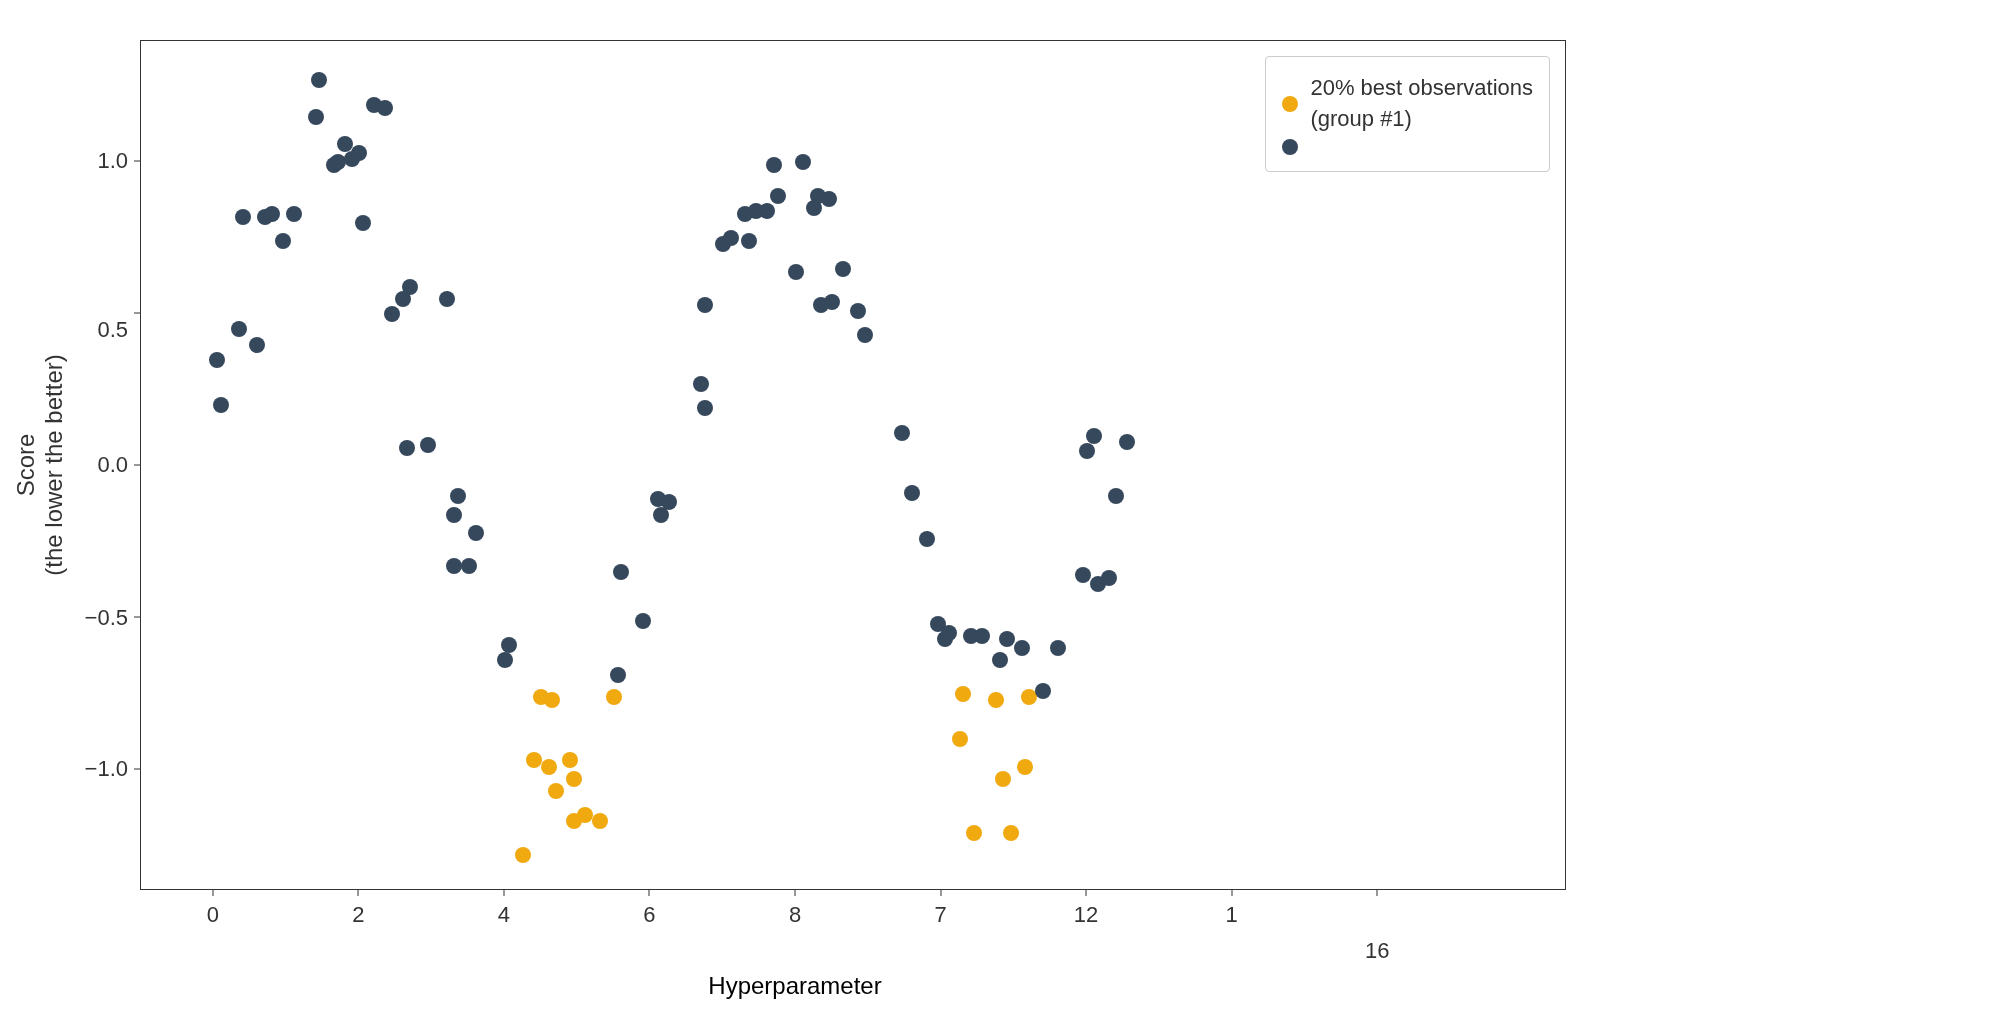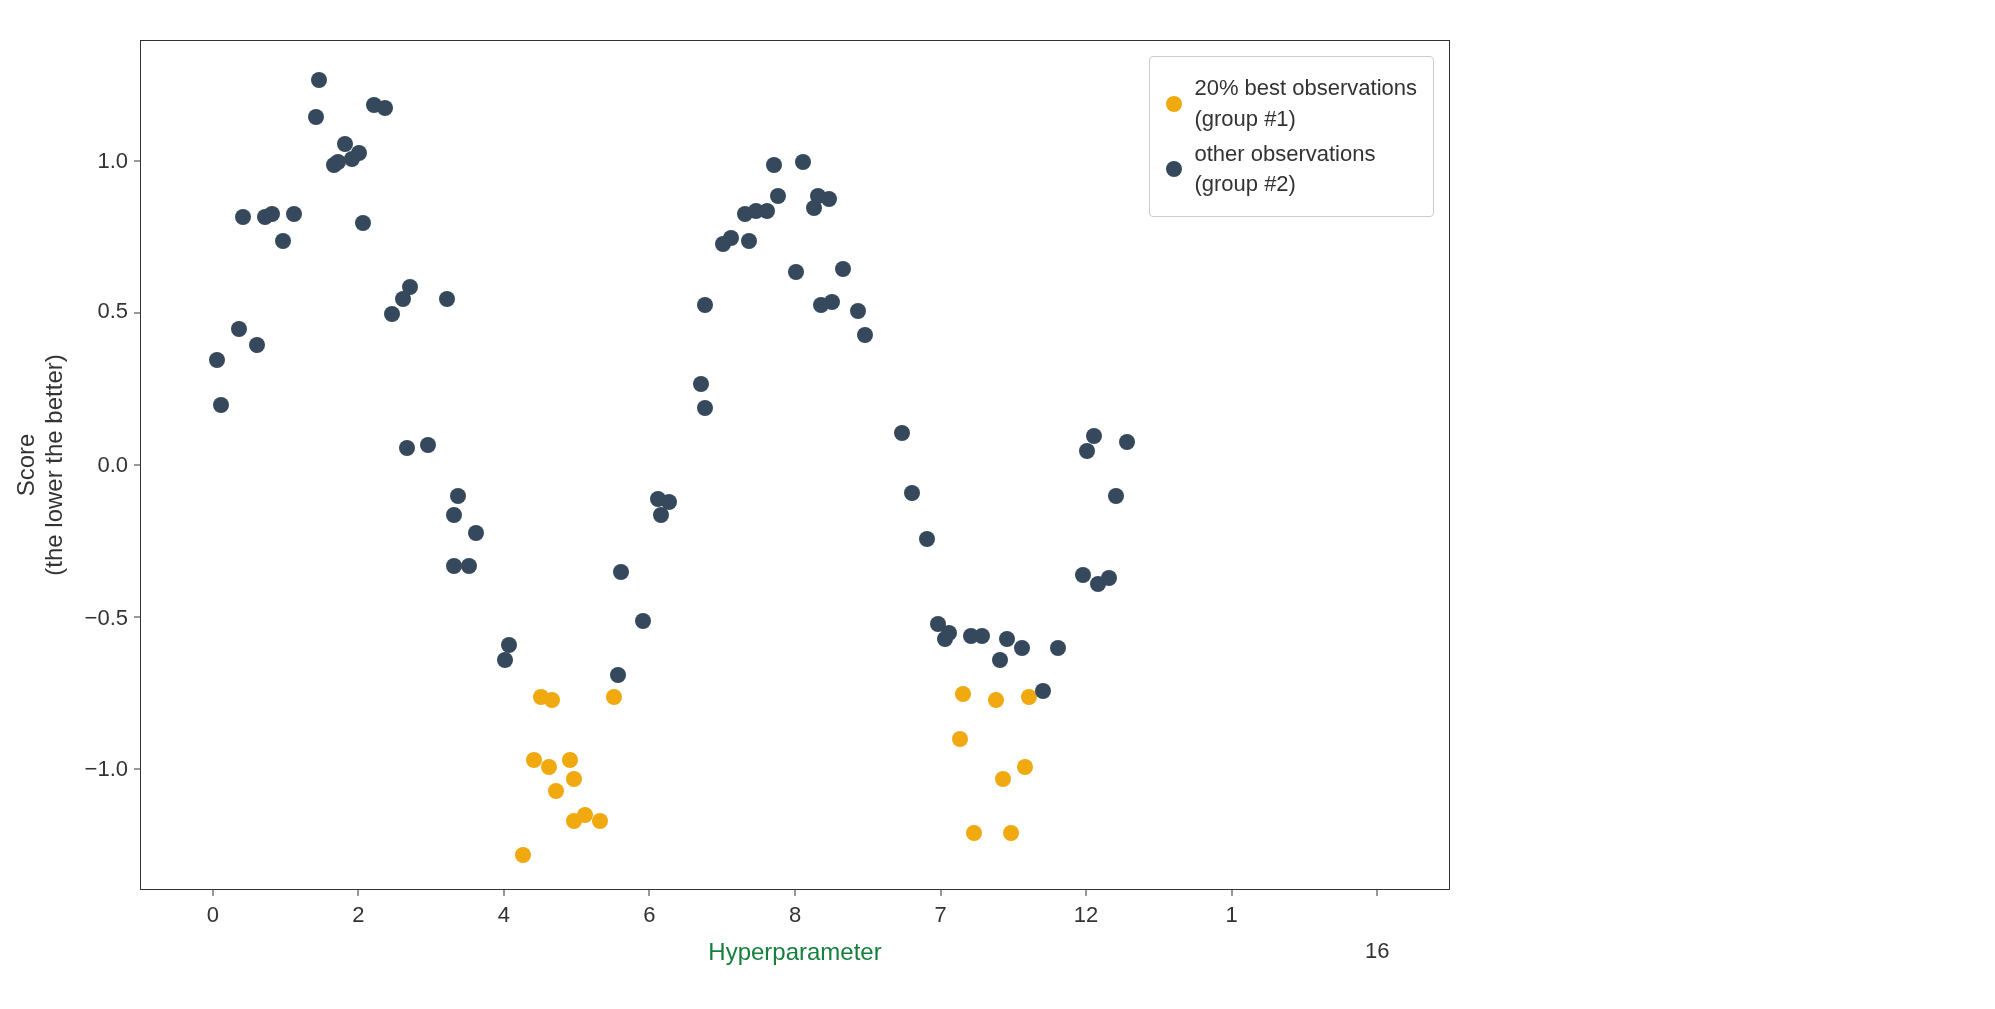--- a/index.html
+++ b/index.html
@@ -7,21 +7,21 @@
       font-family: Arial, sans-serif;
       background: white;
       width: 1995px;
       height: 1009px;
       position: relative;
     }
     .chart-container {
       position: absolute;
       left: 140px;
       top: 40px;
-      width: 1310px;
+      width: 1426px;
       height: 850px;
       border: 1px solid #333;
     }
     .plot-area {
       position: absolute;
       left: 0;
       top: 0;
       width: 100%;
       height: 100%;
     }
@@ -57,23 +57,24 @@
     .y-tick-mark {
       position: absolute;
       height: 1px;
       width: 6px;
       background: #333;
       transform: translateY(-50%);
     }
     .x-label {
       position: absolute;
       font-size: 24px;
-      color: #15803d;
+      color: #000000;
       transform: translateX(-50%);
       text-align: center;
+      margin-top: 34px;
     }
     .y-label {
       position: absolute;
       font-size: 24px;
       color: #333;
       transform: translate(-50%, -50%) rotate(-90deg);
       text-align: center;
       white-space: nowrap;
     }
     .legend {
@@ -206,21 +207,20 @@
       <div class="dot dot-dark" style="left: 975.222px; top: 455.357px;"></div>
       <div class="dot dot-dark" style="left: 986.139px; top: 400.714px;"></div>
     </div>
   <div class="legend">
     <div class="legend-entry">
       <div class="legend-marker dot-gold"></div>
       <div class="legend-text">20% best observations<br>(group #1)</div>
     </div>
     <div class="legend-entry">
       <div class="legend-marker dot-dark"></div>
-      <div class="legend-text">other observations<br>(group #2)</div>
     </div>
   </div>
 </div>
 
 <div id="x-ticks-container">
     <div class="x-tick-mark" style="left: 212.778px; top: 890px;"></div>
     <div class="x-tick" style="left: 212.778px; top: 902px;">0</div>
     <div class="x-tick-mark" style="left: 358.333px; top: 890px;"></div>
     <div class="x-tick" style="left: 358.333px; top: 902px;">2</div>
     <div class="x-tick-mark" style="left: 503.889px; top: 890px;"></div>
@@ -239,19 +239,19 @@
     <div class="x-tick" style="left: 1377.22px; top: 938px;">16</div>
   </div>
 <div id="y-ticks-container">
     <div class="y-tick-mark" style="left: 134px; top: 768.571px;"></div>
     <div class="y-tick" style="right: 1867px; top: 768.571px;">−1.0</div>
     <div class="y-tick-mark" style="left: 134px; top: 616.786px;"></div>
     <div class="y-tick" style="right: 1867px; top: 618px;">−0.5</div>
     <div class="y-tick-mark" style="left: 134px; top: 465px;"></div>
     <div class="y-tick" style="right: 1867px; top: 465px;">0.0</div>
     <div class="y-tick-mark" style="left: 134px; top: 313.214px;"></div>
-    <div class="y-tick" style="right: 1867px; top: 311px;">0.5</div>
+    <div class="y-tick" style="right: 1867px; top: 330px;">0.5</div>
     <div class="y-tick-mark" style="left: 134px; top: 161.429px;"></div>
     <div class="y-tick" style="right: 1867px; top: 161.429px;">1.0</div>
   </div>
 
 <div class="x-label" id="x-label" style="left: 795px; top: 938px;">Hyperparameter</div>
 <div class="y-label" id="y-label" style="left: 40px; top: 465px;">Score<br>(the lower the better)</div>
 
 </body></html>

